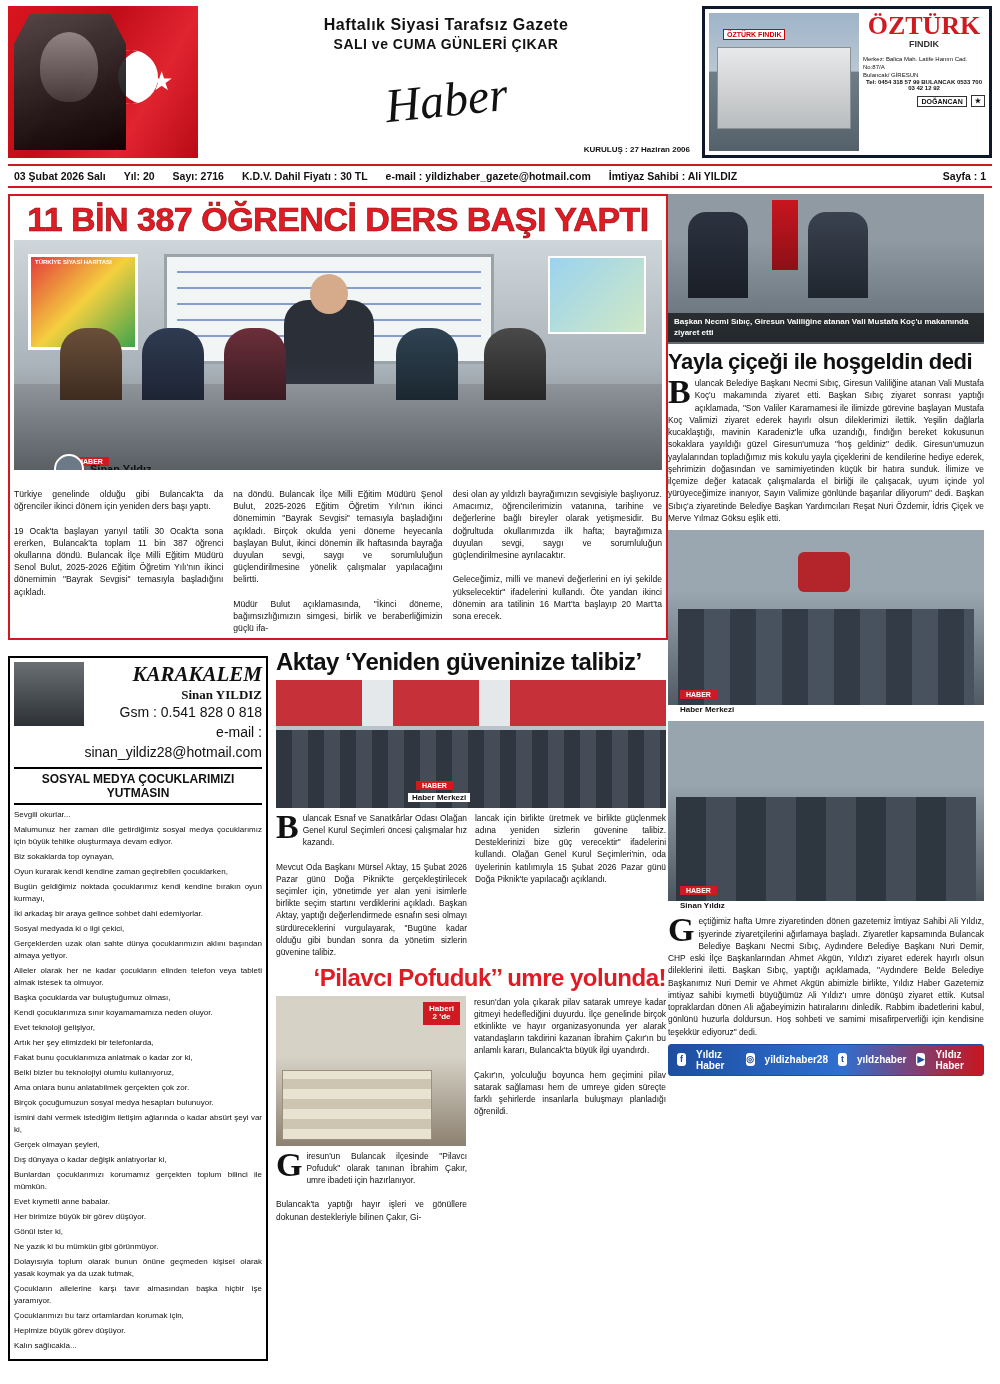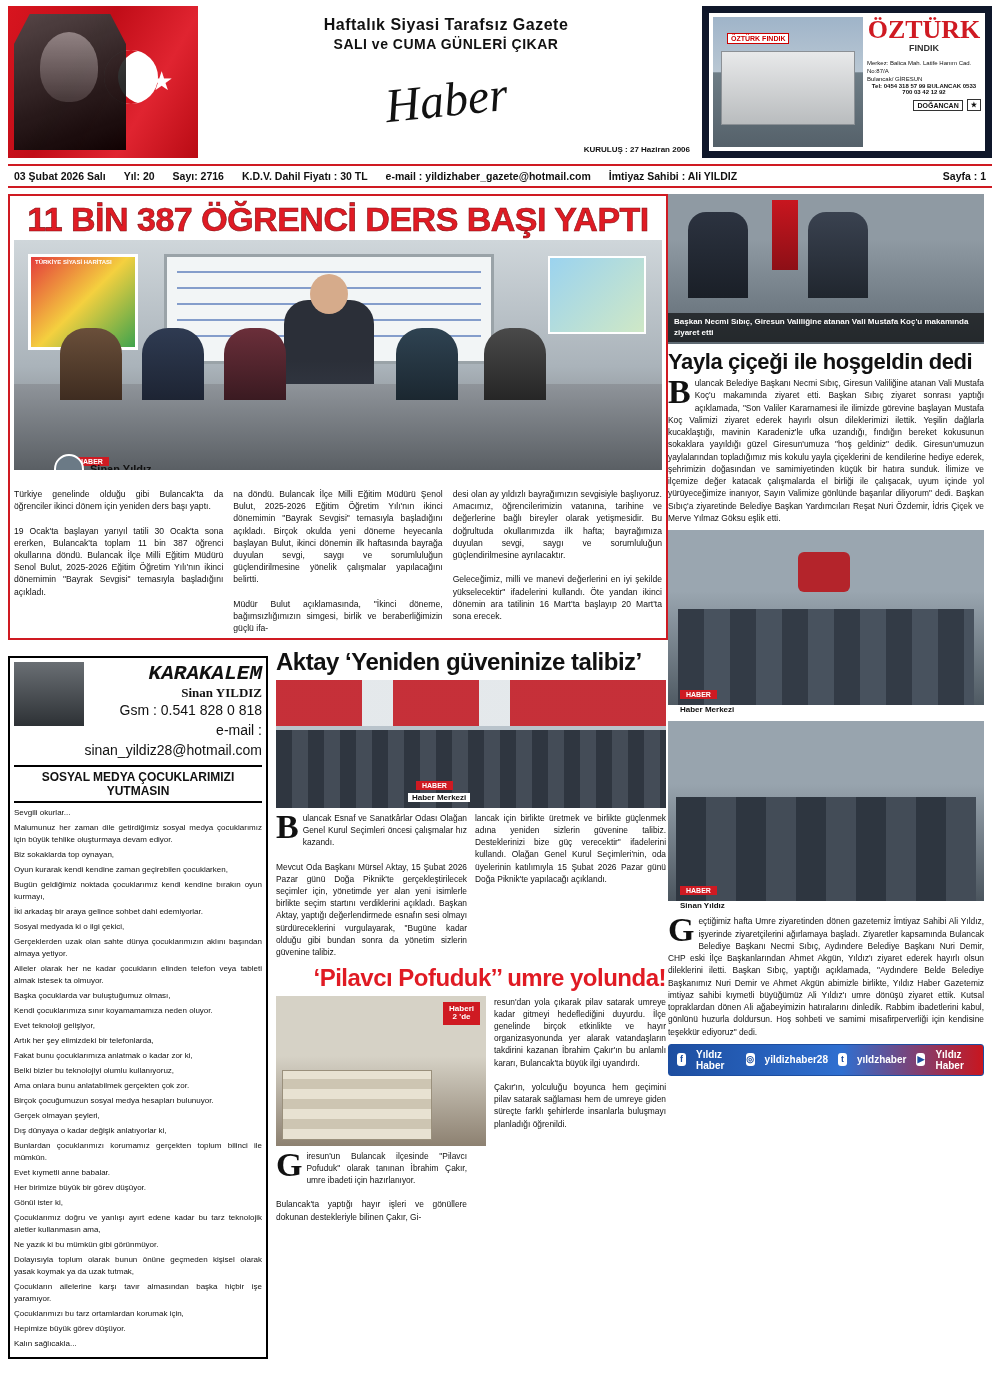--- a/index.html
+++ b/index.html
@@ -53,21 +53,21 @@
     position:absolute; right:186px; top:66px;
     font-family:"Liberation Serif", serif;
     font-style:italic; font-size:48px; color:#111;
     transform:rotate(-6deg);
   }
   .sub1 { font-size:16px; font-weight:bold; margin-top:4px; letter-spacing:.5px;}
   .sub2 { font-size:14px; font-weight:bold; margin-top:2px; letter-spacing:.5px;}
   .kurulus { position:absolute; right:4px; bottom:4px; font-size:8px; font-weight:bold;}
 
   .ad-top {
-    width:290px; border:7px solid #0f172a; margin-left:8px;
+    width:290px; border:3px solid #0f172a; margin-left:8px;
     position:relative; background:#fff; padding:4px;
   }
   .ad-top-inner { display:flex; height:100%; gap:4px; }
   .ad-photo {
     width:150px;
     background:linear-gradient(180deg,#9fb4c9 0%, #b9c7d3 42%, #6e7d86 43%, #55616a 100%);
     position:relative; overflow:hidden;
   }
   .ad-photo .bld { position:absolute; left:8px; right:8px; top:34px; bottom:22px;
      background:linear-gradient(180deg,#e8e9ea,#b9bcbe); border:1px solid #8b9095;}
@@ -126,21 +126,21 @@
   }
   .byline-row{ position:absolute; left:40px; bottom:-14px; display:flex; align-items:center; gap:6px;}
   .byline-av{ width:30px; height:30px; border-radius:50%; background:#6b7a86; border:2px solid #fff;}
   .byline-name{ font-size:11px; font-weight:bold;}
   .lead-text { display:flex; gap:10px; margin-top:18px; font-size:8.6px; line-height:1.42; text-align:justify;}
   .lead-text > div { flex:1; }
 
   
   .karakalem { border:2px solid #000; padding:4px; margin-top:8px; width:260px;}
   .kk-photo { width:70px; height:64px; background:linear-gradient(180deg,#6a6f74,#2d3135); float:left; margin-right:6px;}
-  .kk-title { font-family:Liberation Mono, monospace; font-style:italic; font-weight:bold; font-size:21px; text-align:right;}
+  .kk-title { font-family:Liberation Serif, serif; font-style:italic; font-weight:bold; font-size:21px; text-align:right;}
   .kk-name { font-size:13px; font-weight:bold; text-align:right; font-family:"Liberation Serif",serif;}
   .kk-contact { font-size:14px; text-align:right; line-height:1.4;}
   .kk-head { clear:both; border-top:2px solid #000; border-bottom:2px solid #000; margin-top:5px;
      font-size:12px; font-weight:bold; padding:3px 0; text-align:center;}
   .kk-body { font-size:8px; line-height:1.5; margin-top:4px; text-align:justify;}
   .kk-body p { margin:0 0 3px; }
 
   
   .mid { width:390px; }
   .story-title {
@@ -312,27 +312,27 @@
                 <p>Gerçeklerden uzak olan sahte dünya çocuklarımızın aklını başından almaya yetiyor.</p>
                 <p>Aileler olarak her ne kadar çocukların elinden telefon veya tableti almak istesek ta olmuyor.</p>
                 <p>Başka çocuklarda var buluştuğumuz olması,</p>
                 <p>Kendi çocuklarımıza sınır koyamamamıza neden oluyor.</p>
                 <p>Evet teknoloji gelişiyor,</p>
                 <p>Artık her şey elimizdeki bir telefonlarda,</p>
                 <p>Fakat bunu çocuklarımıza anlatmak o kadar zor ki,</p>
                 <p>Belki bizler bu teknolojiyi olumlu kullanıyoruz,</p>
                 <p>Ama onlara bunu anlatabilmek gerçekten çok zor.</p>
                 <p>Birçok çocuğumuzun sosyal medya hesapları bulunuyor.</p>
+                <p>İsmini dahi vermek istediğim iletişim ağlarında o kadar absürt şeyi var ki,</p>
                 <p>Gerçek olmayan şeyleri,</p>
                 <p>Dış dünyaya o kadar değişik anlatıyorlar ki,</p>
                 <p>Bunlardan çocuklarımızı korumamız gerçekten toplum bilinci ile mümkün.</p>
                 <p>Evet kıymetli anne babalar.</p>
                 <p>Her birimize büyük bir görev düşüyor.</p>
                 <p>Gönül ister ki,</p>
-                <p>Çocuklarımız doğru ve yanlışı ayırt edene kadar bu tarz teknolojik aletler kullanmasın ama,</p>
                 <p>Ne yazık ki bu mümkün gibi görünmüyor.</p>
                 <p>Dolayısıyla toplum olarak bunun önüne geçmeden kişisel olarak yasak koymak ya da uzak tutmak,</p>
                 <p>Çocukların ailelerine karşı tavır almasından başka hiçbir işe yaramıyor.</p>
                 <p>Çocuklarımızı bu tarz ortamlardan korumak için,</p>
                 <p>Hepimize büyük görev düşüyor.</p>
                 <p>Kalın sağlıcakla...</p>
               </div>
           </div>
         </div>
 
@@ -350,21 +350,21 @@
               <div class="dropcap" style="white-space: pre-line;">Bulancak Esnaf ve Sanatkârlar Odası Olağan Genel Kurul Seçimleri öncesi çalışmalar hız kazandı.
 
 Mevcut Oda Başkanı Mürsel Aktay, 15 Şubat 2026 Pazar günü Doğa Piknik'te gerçekleştirilecek seçimler için, yönetimde yer alan yeni isimlerle birlikte seçim startını verdiklerini açıkladı. Başkan Aktay, yaptığı değerlendirmede esnafın sesi olmayı sürdüreceklerini vurgulayarak, "Bugüne kadar olduğu gibi bundan sonra da yönetim sizlerin güvenine talibiz.</div>
               <div style="white-space: pre-line;">lancak için birlikte üretmek ve birlikte güçlenmek adına yeniden sizlerin güvenine talibiz. Desteklerinizi bize güç verecektir" ifadelerini kullandı. Olağan Genel Kurul Seçimleri'nin, oda üyelerinin katılımıyla 15 Şubat 2026 Pazar günü Doğa Piknik'te yapılacağı açıklandı.</div>
             </div>
           </div>
 
           <div style="margin-top:8px">
             <div class="story-title red">‘Pilavcı Pofuduk’’ umre yolunda!</div>
             <div style="display:flex; gap:8px;">
-              <div class="umre-photo" style="width:210px">
+              <div class="umre-photo" style="width:190px">
                 <div class="umre-boxes"></div>
                 <div class="haber2-badge">
                   <span>Haberi</span><br>
                   <span>2 'de</span>
                 </div>
               </div>
               <div style="flex: 1 1 0%; font-size: 8.4px; line-height: 1.45; text-align: justify; white-space: pre-line;">resun'dan yola çıkarak pilav satarak umreye kadar gitmeyi hedeflediğini duyurdu. İlçe genelinde birçok etkinlikte ve hayır organizasyonunda yer alarak vatandaşların takdirini kazanan İbrahim Çakır'ın bu anlamlı kararı, Bulancak'ta büyük ilgi uyandırdı.
 
 Çakır'ın, yolculuğu boyunca hem geçimini pilav satarak sağlaması hem de umreye giden süreçte farklı şehirlerde insanlarla buluşmayı planladığı öğrenildi.</div>
             </div>

